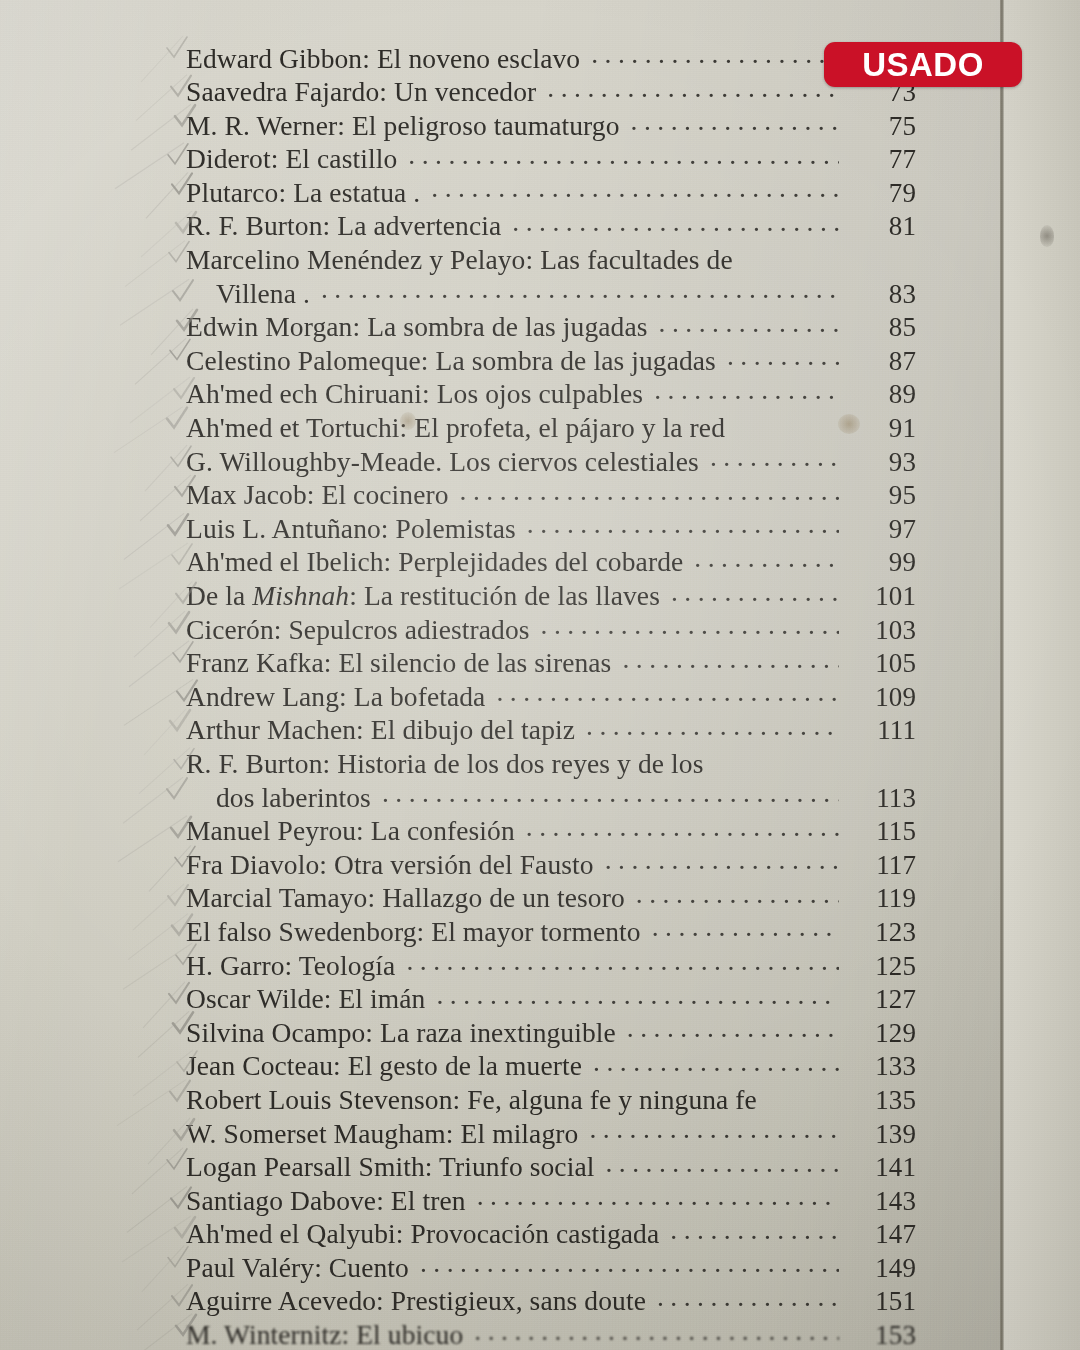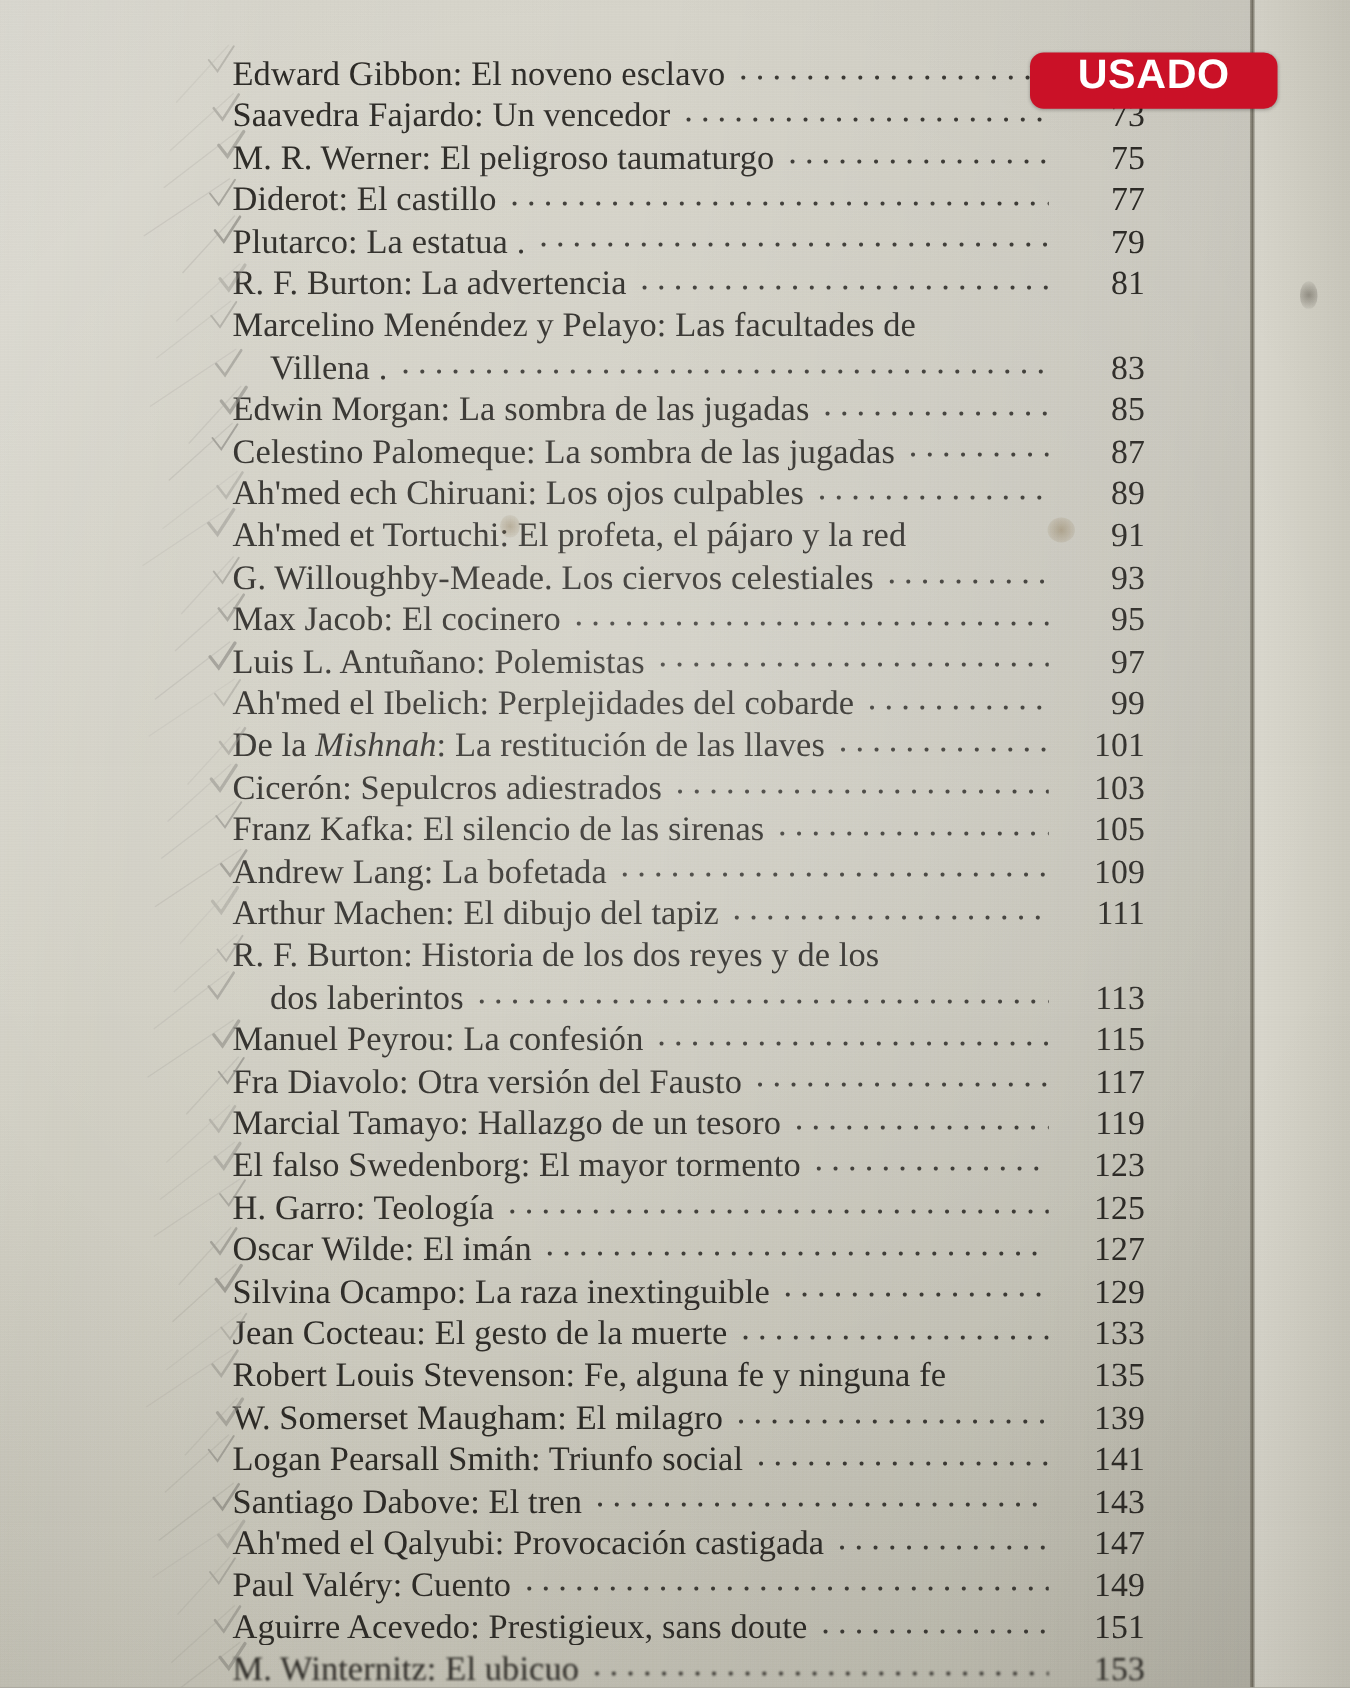--- a/index.html
+++ b/index.html
@@ -136,20 +136,21 @@
   
   .badge {
     position: absolute;
     left: 824px;
     top: 42px;
     width: 198px;
     height: 45px;
     border-radius: 11px;
     background: #ca1127;
     display: flex;
+    align-items: center;
     justify-content: center;
     box-shadow: 0 1px 3px rgba(0,0,0,.28);
   }
   .badge span {
     font-family: "Liberation Sans", "DejaVu Sans", sans-serif;
     font-weight: bold;
     font-size: 33px;
     color: #ffffff;
     letter-spacing: .5px;
     line-height: 1;

